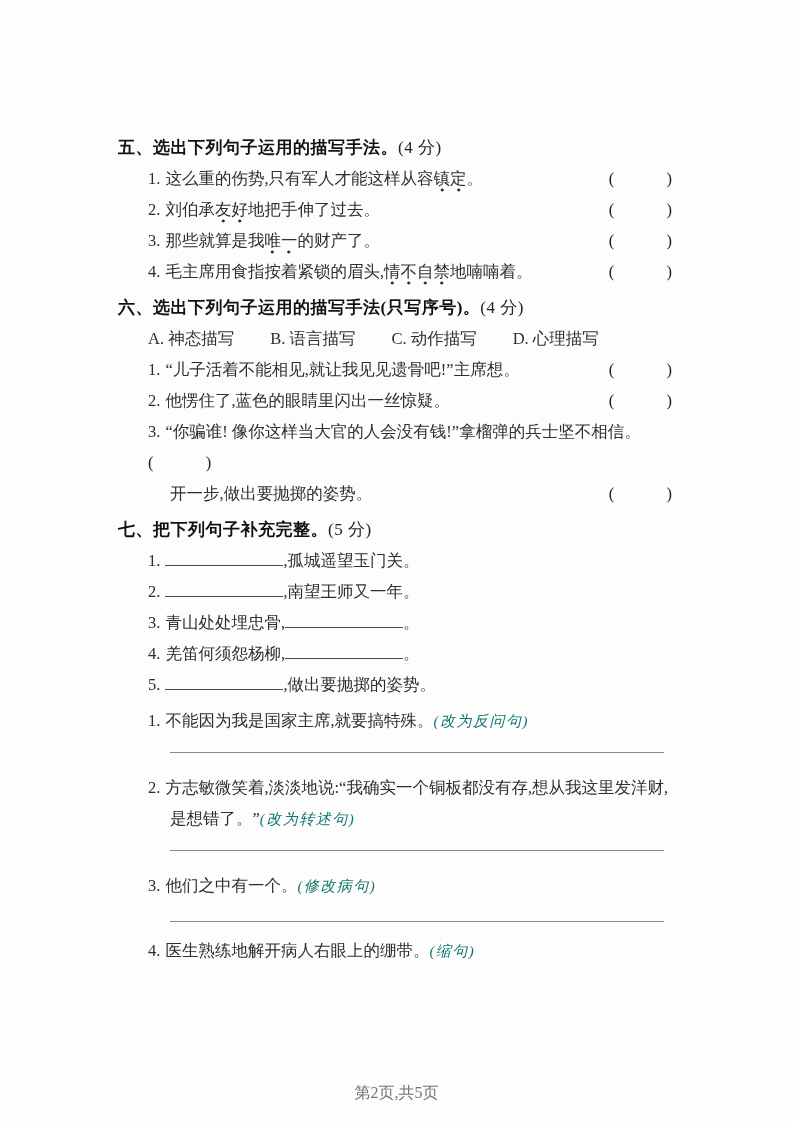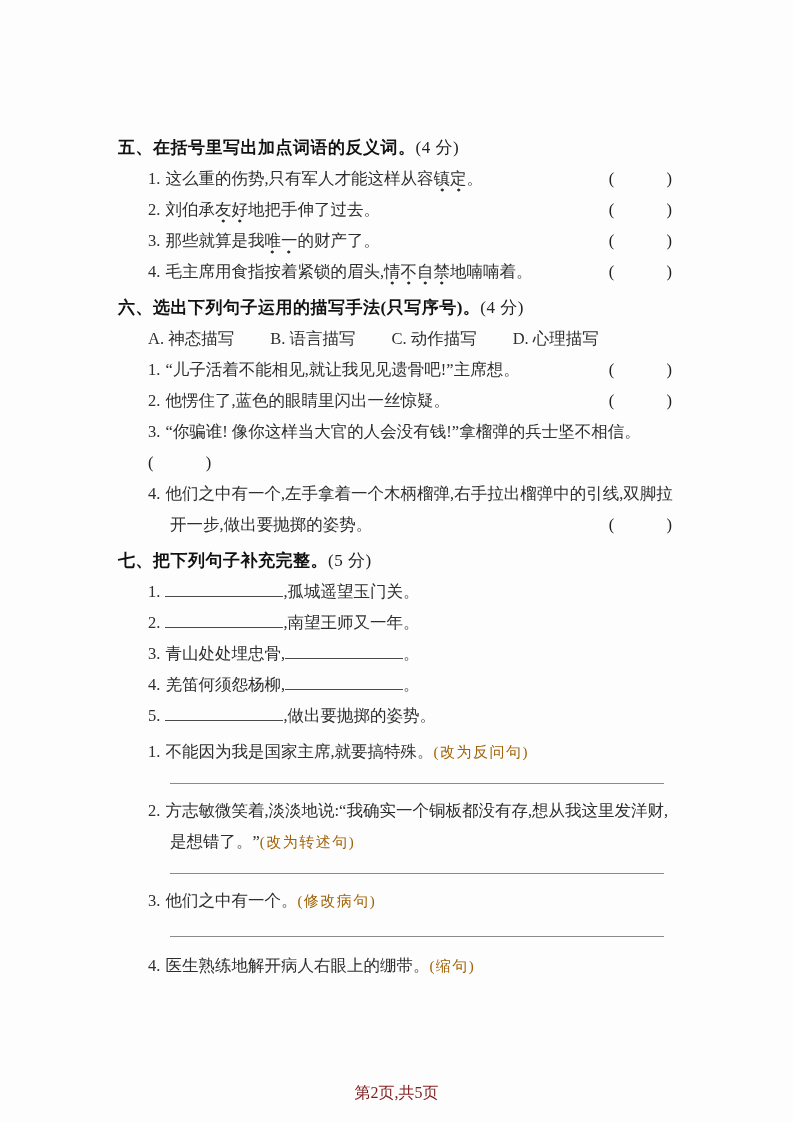--- a/index.html
+++ b/index.html
@@ -65,46 +65,47 @@
   }
 
   
   .answer-line {
     margin: 20px 0 0 52px;
     width: 494px;
     height: 1px;
     border-bottom: 1.4px solid #8a8a8a;
   }
   .gap-lg { margin-top: 24px; }
-  .row.after-line { margin-top: 16px; }
+  .row.after-line { margin-top: 24px; }
 
   .note {
+    font-style: italic;
     font-size: 15px;
     letter-spacing: 1.5px;
-    color: #a16207;
+    color: #0f766e;
   }
 
   .footer {
     position: absolute;
     left: 0; right: 0;
     top: 1083px;
     text-align: center;
     font-size: 16px;
-    color: #7f1d1d;
+    color: #737373;
   }
 
   .line2row { margin-top: 9px; }
 </style>
 </head>
 <body>
 
 <div class="content">
 
   <div class="sec">
-    <div class="sec-heading"><span>五、在括号里写出加点词语的反义词。</span><span class="score">(4 分)</span></div>
+    <div class="sec-heading"><span>五、选出下列句子运用的描写手法。</span><span class="score">(4 分)</span></div>
 
     <div class="row flexrow">
       <span><span class="qnum">1.</span><span>这么重的伤势,只有军人才能这样从容</span><span class="emdot">镇定</span><span>。</span></span>
       <span class="bracket">(          )</span>
     </div>
 
     <div class="row flexrow">
       <span><span class="qnum">2.</span><span>刘伯承</span><span class="emdot">友好</span><span>地把手伸了过去。</span></span>
       <span class="bracket">(          )</span>
     </div>
@@ -138,23 +139,20 @@
     </div>
 
     <div class="row">
       <span><span class="qnum">3.</span><span>“你骗谁! 像你这样当大官的人会没有钱!”拿榴弹的兵士坚不相信。</span></span>
     </div>
 
     <div class="row flexrow bracket-only">
       <span class="bracket">(          )</span>
     </div>
 
-    <div class="row">
-      <span><span class="qnum">4.</span><span>他们之中有一个,左手拿着一个木柄榴弹,右手拉出榴弹中的引线,双脚拉</span></span>
-    </div>
     <div class="row flexrow">
       <span class="cont-indent"><span>开一步,做出要抛掷的姿势。</span></span>
       <span class="bracket">(          )</span>
     </div>
   </div>
 
   <div class="sec">
     <div class="sec-heading"><span>七、把下列句子补充完整。</span><span class="score">(5 分)</span></div>
 
     <div class="row">

